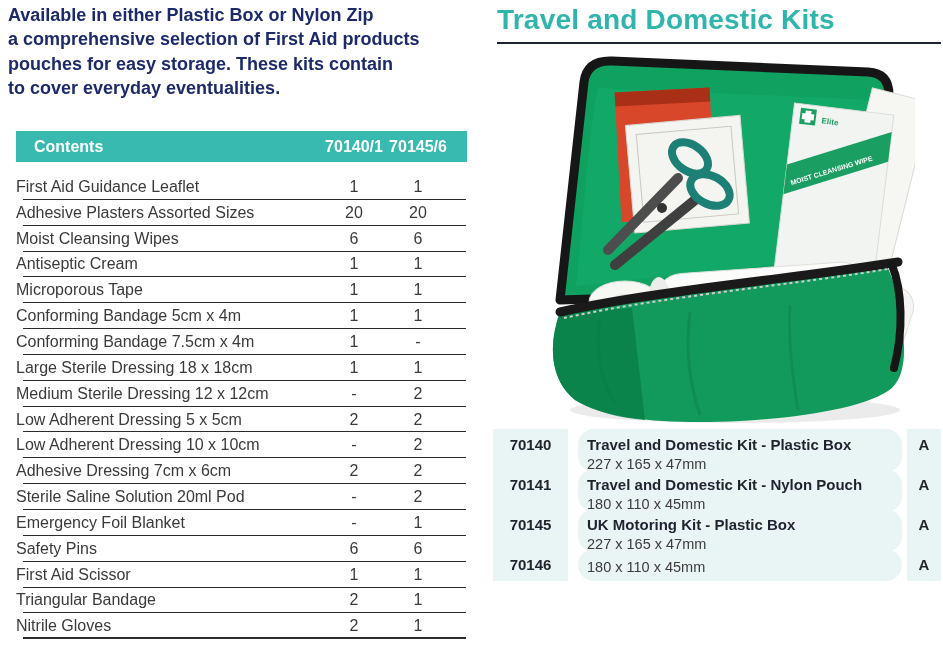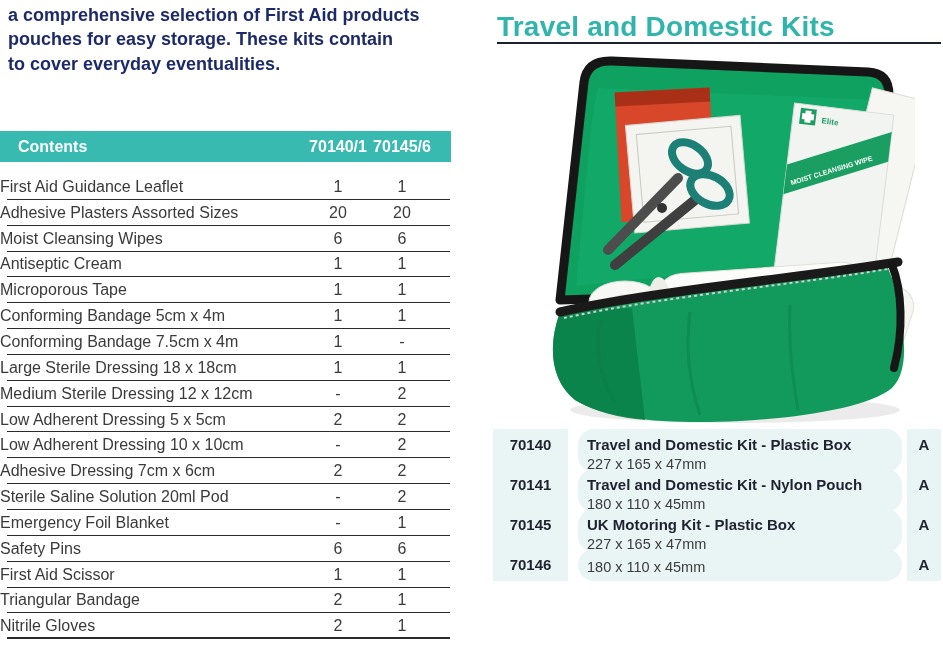--- a/index.html
+++ b/index.html
@@ -9,21 +9,21 @@
     font-family:"Liberation Sans", sans-serif;
   }
 
   
   .intro{
     position:absolute;left:8px;top:3px;width:478px;
     color:#1c2a6b;font-weight:bold;font-size:18px;line-height:24.4px;
     white-space:nowrap;
   }
 
-  .contents-table{position:absolute;left:0;top:131px;width:451px;}
+  .contents-table{position:absolute;left:16px;top:131px;width:451px;}
   .ct-header{
     display:grid;grid-template-columns:1fr 62px 66px 16px;
     height:31px;align-items:center;
     background:#39bab1;color:#ffffff;font-weight:bold;font-size:16px;
   }
   .ct-header .ct-h-label{padding-left:18px;}
   .ct-header .ct-h-num{text-align:center;}
   .ct-body{padding-top:12px;}
   .ct-row{
     display:grid;grid-template-columns:1fr 62px 66px 16px;
@@ -33,21 +33,21 @@
   .ct-row::after{
     content:"";position:absolute;left:7px;right:1px;bottom:0;height:1px;background:#2b2b2b;
   }
   .ct-row:last-of-type::after{height:2px;}
   .ct-row .ct-item{white-space:nowrap;}
   .ct-row .ct-num{text-align:center;}
 
   
   .section-title{
     position:absolute;left:497px;top:4px;
-    font-size:28px;font-weight:bold;color:#2fb5ac;letter-spacing:.2px;white-space:nowrap;margin-top:7px;
+    font-size:28px;font-weight:bold;color:#2fb5ac;letter-spacing:.2px;white-space:nowrap;
   }
   .title-rule{position:absolute;left:497px;top:42px;width:444px;height:2px;background:#1c2130;}
 
   .photo{position:absolute;left:540px;top:50px;width:375px;height:375px;}
 
   .products{position:absolute;left:493px;top:429px;width:448px;}
   .prod-row{
     display:grid;grid-template-columns:75px 10px 1fr 5px 34px;
     height:32px;margin-bottom:8px;
   }
@@ -58,20 +58,21 @@
   .prod-name{font-weight:bold;font-size:15px;color:#1f2330;white-space:nowrap;}
   .prod-size{font-size:14.5px;color:#3c3c3c;margin-top:3px;}
   .prod-badge{grid-column:5;text-align:center;padding-top:7px;
     font-weight:bold;font-size:15px;color:#1f2330;}
 </style>
 </head>
 <body>
 
 <div class="intro">
 
+    <div class="intro-line">Available in either Plastic Box or Nylon Zip</div>
 
     <div class="intro-line">a comprehensive selection of First Aid products</div>
 
     <div class="intro-line">pouches for easy storage. These kits contain</div>
 
     <div class="intro-line">to cover everyday eventualities.</div>
 
 </div>
 
 <div class="contents-table">

